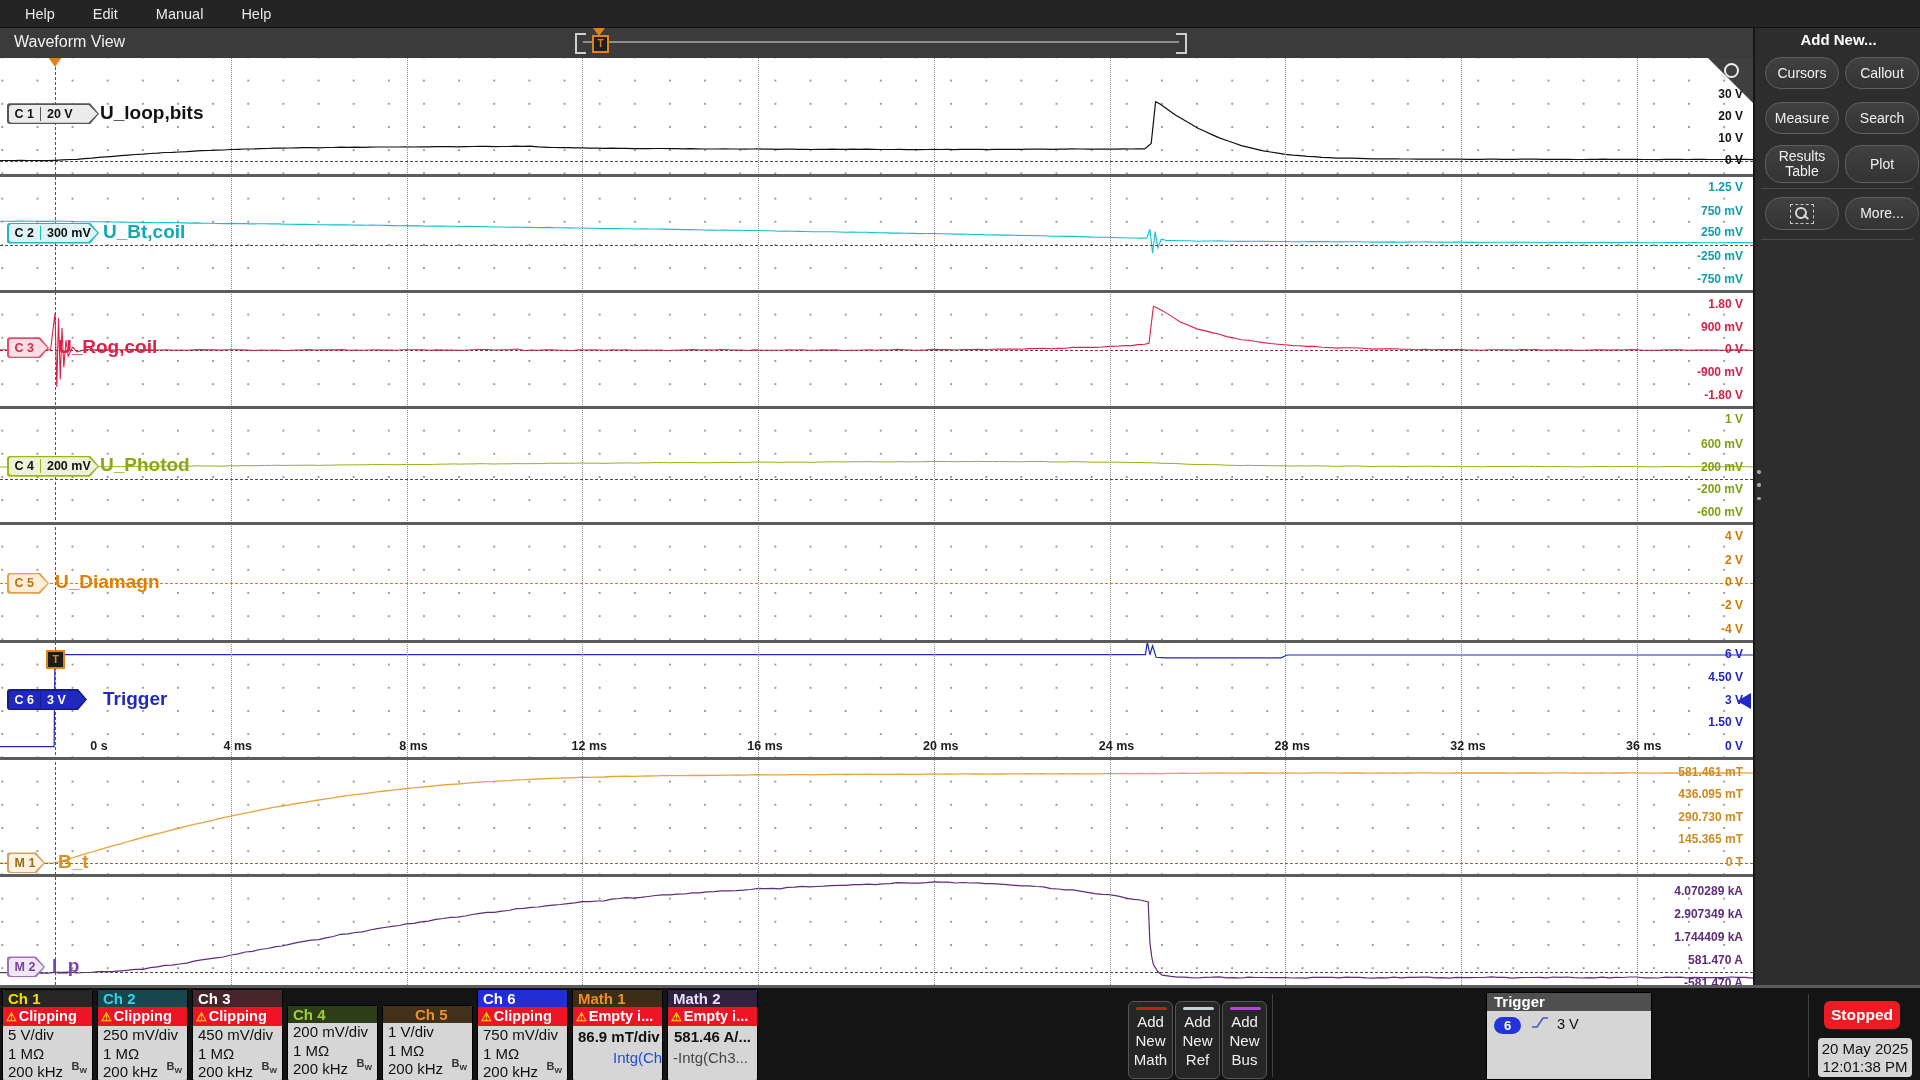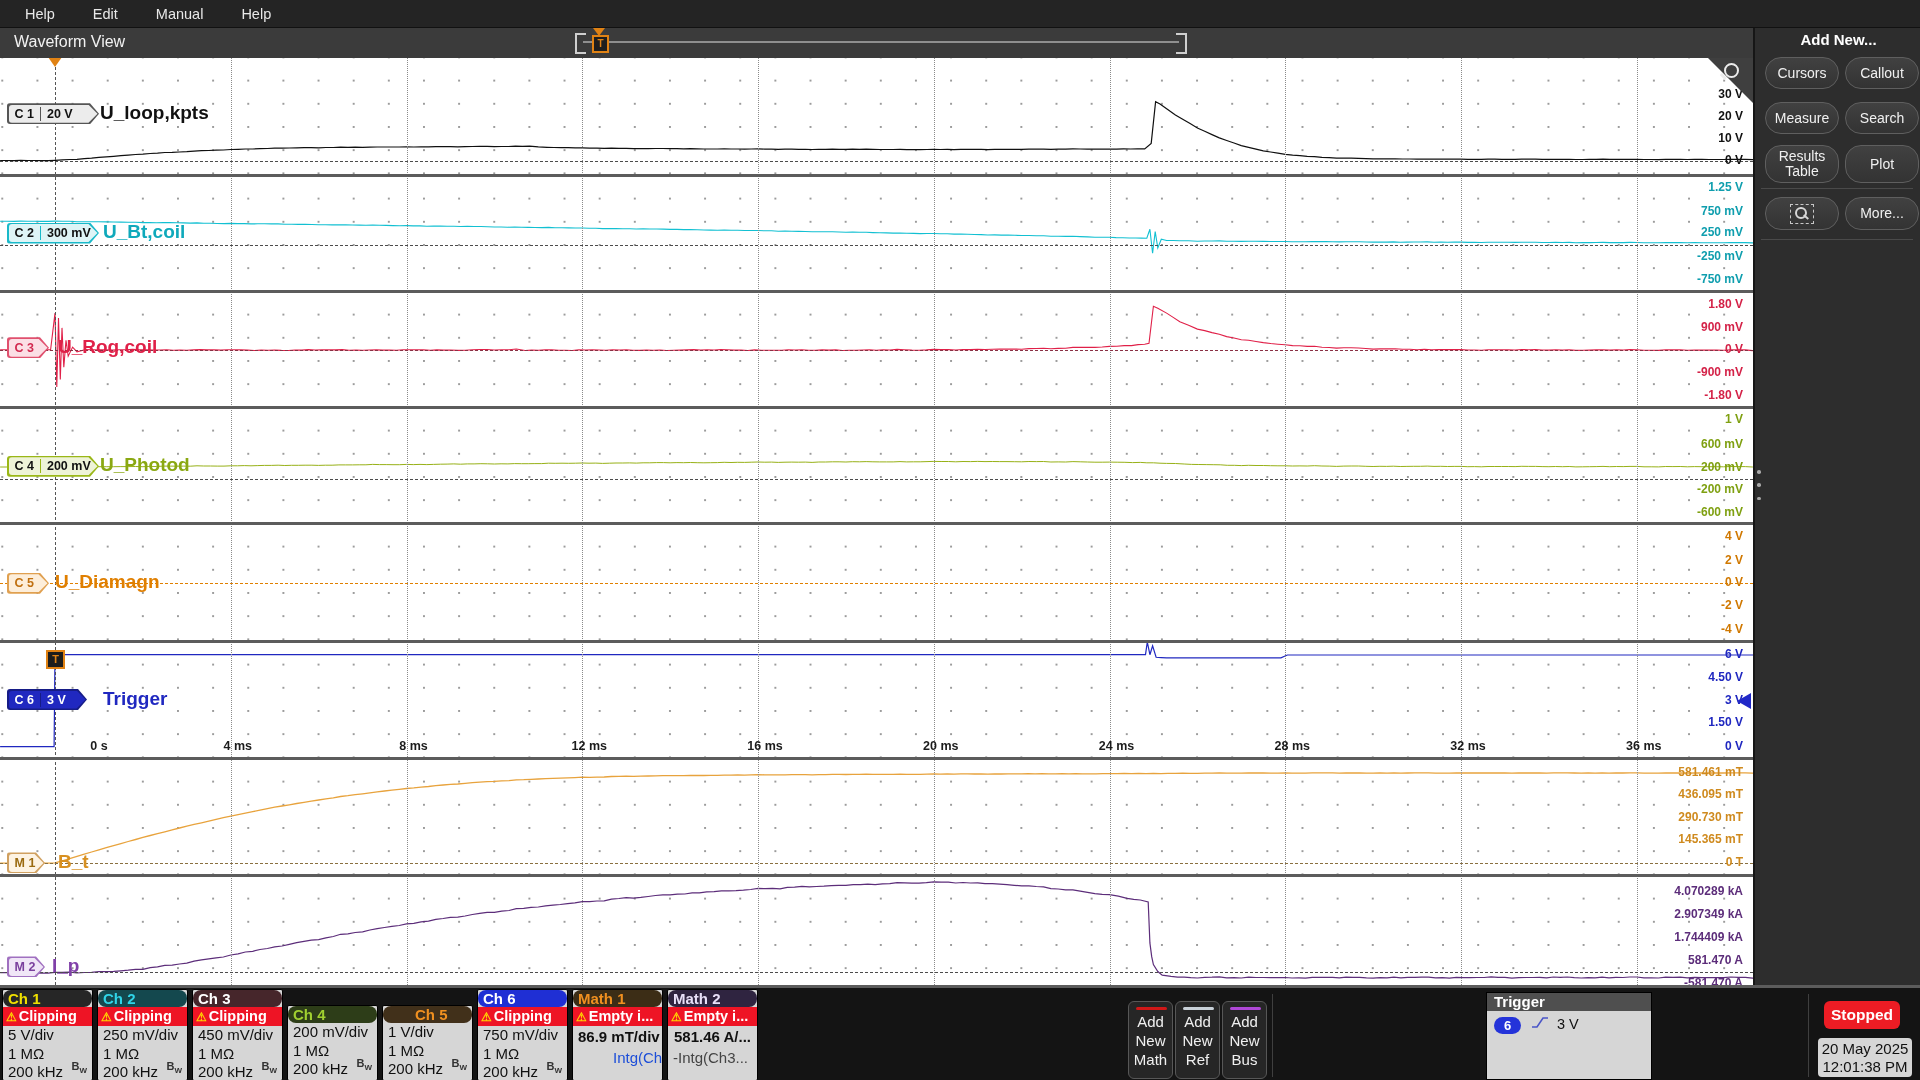--- a/index.html
+++ b/index.html
@@ -65,21 +65,21 @@
   .rp-div{position:absolute;left:6px;width:152px;height:1px;background:#4a4a4a;}
   .rp-dots{position:absolute;left:2px;top:443px;width:4px;height:30px;display:flex;flex-direction:column;justify-content:space-between;}
   .rp-dots i{width:3.5px;height:3.5px;border-radius:50%;background:#a8a8a8;}
   .zoomsel{position:relative;width:22px;height:18px;border:1.5px dashed #c8c8c8;}
   .zoomsel::before{content:"";position:absolute;left:4px;top:2px;width:8px;height:8px;border:2px solid #d8d8d8;border-radius:50%;}
   .zoomsel::after{content:"";position:absolute;left:12px;top:11px;width:6px;height:2px;background:#d8d8d8;transform:rotate(40deg);}
   
   .bottombar{position:absolute;left:0;top:985px;width:1920px;height:95px;background:#141414;
     border-top:3px solid #5c5c5c;z-index:20;}
   .card{position:absolute;border:1px solid #000;border-radius:2px;overflow:hidden;background:#d6d6d6;}
-  .card-h{font-size:15px;font-weight:bold;padding:0 5px;height:17px;line-height:17px;border-radius:8px;}
+  .card-h{font-size:15px;font-weight:bold;padding:0 5px;height:17px;line-height:17px;}
   .card-clip{background:#ee1425;color:#fff;font-weight:bold;font-size:14.5px;height:19px;line-height:19px;
     padding:0 3px;white-space:nowrap;}
   .card-clip .warn{color:#ffd400;font-size:12px;margin-right:2px;}
   .card-row{font-size:15px;color:#101010;height:18.5px;line-height:18.5px;padding:0 5px;position:relative;white-space:nowrap;}
   .card-row .bw{position:absolute;right:5px;bottom:1px;font-size:11px;font-weight:bold;color:#333;}
   .card-row .bw sub{font-size:8px;}
   .addbtn{position:absolute;width:45px;height:78px;background:#262626;border:1px solid #575757;border-radius:6px;
     color:#f0f0f0;font-size:15px;text-align:center;line-height:19px;padding-top:10px;box-sizing:border-box;}
   .addbtn .topline{position:absolute;left:7px;top:5px;width:31px;height:3px;border-radius:2px;}
   .panel{position:absolute;border:1px solid #000;background:#d6d6d6;overflow:hidden;}
@@ -142,21 +142,21 @@
         <div class="axis-label" style="top: 74.01px; color: rgb(17, 17, 17);">10 V</div>
         <div class="axis-label" style="top: 95.958px; color: rgb(17, 17, 17);">0 V</div>
         <div class="ch-badge" style="left: 7px; top: 46.14px; width: 92px;">
           <div class="badge-out clip-arrow" style="background: rgb(85, 85, 85);">
             <div class="badge-in clip-arrow" style="background: rgb(236, 236, 236);">
               <div class="badge-cell" style="color: rgb(17, 17, 17); border-color: rgb(85, 85, 85);">C 1</div>
               <div class="badge-cell" style="color: rgb(17, 17, 17); border-color: rgb(85, 85, 85);">20 V</div>
             </div>
           </div>
         </div>
-        <div class="ch-name" style="left: 100px; top: 44.64px; color: rgb(17, 17, 17);">U_loop,kpts</div>
+        <div class="ch-name" style="left: 100px; top: 44.64px; color: rgb(17, 17, 17);">U_loop,bits</div>
       </div>
       <div class="slice" style="top: 118px; height: 116px;">
         <div class="refline" style="top: 69.948px; border-top-color: rgb(76, 76, 76);"></div>
         <svg width="1753" height="116" viewBox="0 0 1753 116">
           <path d="M0.1,46.2L6.9,46.2L13.8,46.4L20.7,46.1L27.5,46.3L34.4,46.3L41.3,46.4L48.1,46.4L55.0,46.1L62.3,46.3L69.6,46.3L77.0,46.7L84.3,46.7L91.6,46.8L98.9,46.8L106.3,46.9L113.6,47.0L120.9,47.1L128.2,47.3L135.6,47.3L142.9,47.6L149.6,47.5L156.4,47.7L163.2,47.5L169.9,47.6L176.7,47.8L183.4,47.9L190.2,48.1L197.0,47.9L203.7,48.2L210.5,48.3L217.2,48.5L224.0,48.6L230.8,48.4L237.5,48.6L244.3,48.6L251.0,48.9L257.8,48.8L264.5,48.8L271.3,48.9L278.1,48.9L284.8,49.3L291.6,49.2L298.3,49.4L305.1,49.4L311.9,49.5L318.6,49.8L325.4,49.8L332.1,49.9L338.9,49.7L345.7,49.9L352.4,50.0L359.2,50.1L365.9,50.2L372.7,50.0L379.5,50.3L386.2,50.4L393.0,50.6L399.7,50.7L406.5,50.6L413.3,50.9L420.0,50.9L426.8,51.2L433.5,51.1L440.3,51.1L447.1,51.2L453.8,51.2L460.6,51.5L467.3,51.4L474.1,51.5L480.9,51.5L487.6,51.7L494.4,52.0L501.1,52.0L507.9,52.2L514.7,52.1L521.4,52.3L528.2,52.4L534.9,52.5L541.7,52.6L548.5,52.4L555.2,52.7L562.0,52.7L568.7,52.9L575.5,53.0L582.3,53.0L589.0,53.2L595.8,53.3L602.5,53.6L609.3,53.6L616.0,53.6L622.8,53.7L629.6,53.7L636.3,54.0L643.1,53.9L649.8,54.0L656.6,54.0L663.4,54.1L670.1,54.4L676.9,54.4L683.6,54.6L690.4,54.6L697.2,54.8L703.9,55.0L710.7,55.1L717.4,55.2L724.2,55.0L731.0,55.3L737.7,55.3L744.5,55.5L751.2,55.5L758.0,55.5L764.8,55.8L771.5,55.8L778.3,56.2L785.0,56.1L791.8,56.2L798.6,56.4L805.3,56.5L812.1,56.8L818.8,56.7L825.6,56.8L832.4,56.8L839.1,57.0L845.9,57.2L852.6,57.1L859.4,57.3L866.2,57.3L872.9,57.6L879.7,57.8L886.4,57.9L893.2,58.1L900.0,58.0L906.7,58.3L913.5,58.4L920.2,58.6L927.0,58.5L933.8,58.5L940.5,58.8L947.3,58.8L954.0,59.1L960.8,59.1L967.5,59.2L974.3,59.5L981.1,59.6L987.8,60.0L994.6,59.9L1001.3,60.1L1008.1,60.1L1014.9,60.3L1021.6,60.5L1028.9,60.5L1036.3,60.7L1043.6,60.7L1050.9,61.2L1058.2,61.3L1065.6,61.4L1072.9,61.3L1080.2,61.6L1087.5,61.9L1094.9,62.2L1102.2,62.3L1109.5,62.3L1116.1,62.6L1122.7,62.7L1129.3,63.0L1135.9,63.0L1141.4,63.1L1146.8,63.3L1149.9,54.2L1152.6,78.2L1155.2,56.6L1157.8,72.9L1161.3,64.2L1166.6,65.5L1173.2,65.5L1179.8,65.7L1188.6,65.8L1197.4,66.2L1204.7,66.0L1212.0,66.0L1219.3,65.9L1226.7,66.3L1234.0,66.3L1241.3,66.4L1248.6,66.2L1256.0,66.3L1263.3,66.4L1270.6,66.5L1277.9,66.5L1285.3,66.5L1292.0,66.7L1298.8,66.7L1305.5,66.8L1312.3,66.6L1319.0,66.6L1325.8,66.6L1332.6,66.7L1339.3,66.9L1346.1,66.7L1352.8,66.8L1359.6,66.8L1366.4,67.0L1373.1,67.1L1379.9,67.0L1386.6,67.1L1393.4,66.9L1400.2,67.2L1406.9,67.1L1413.7,67.0L1420.4,67.0L1427.2,66.9L1434.0,67.2L1440.7,67.1L1447.5,67.2L1454.2,67.1L1461.0,67.1L1467.8,67.4L1474.5,67.3L1481.3,67.5L1488.0,67.3L1494.8,67.3L1501.6,67.3L1508.3,67.3L1515.1,67.4L1521.8,67.2L1528.6,67.3L1535.4,67.3L1542.1,67.5L1548.9,67.5L1555.6,67.4L1562.4,67.5L1569.2,67.4L1575.9,67.7L1582.7,67.6L1589.4,67.6L1596.2,67.5L1603.0,67.4L1609.7,67.6L1616.5,67.5L1623.2,67.6L1630.0,67.4L1636.8,67.5L1644.0,67.7L1651.2,67.7L1658.5,67.8L1665.7,67.5L1672.9,67.6L1680.2,67.5L1687.4,67.7L1694.6,67.6L1701.9,67.7L1709.1,67.7L1716.4,67.7L1723.6,67.7L1730.8,67.5L1738.1,67.6L1745.3,67.6L1752.5,67.9L1759.8,67.7" fill="none" stroke="#12c0d2" stroke-width="1.1"></path>
         </svg>
         <div class="axis-label" style="top: 4.992px; color: rgb(15, 158, 174);">1.25 V</div>
         <div class="axis-label" style="top: 28.888px; color: rgb(15, 158, 174);">750 mV</div>
         <div class="axis-label" style="top: 50px; color: rgb(15, 158, 174);">250 mV</div>
         <div class="axis-label" style="top: 74.012px; color: rgb(15, 158, 174);">-250 mV</div>

